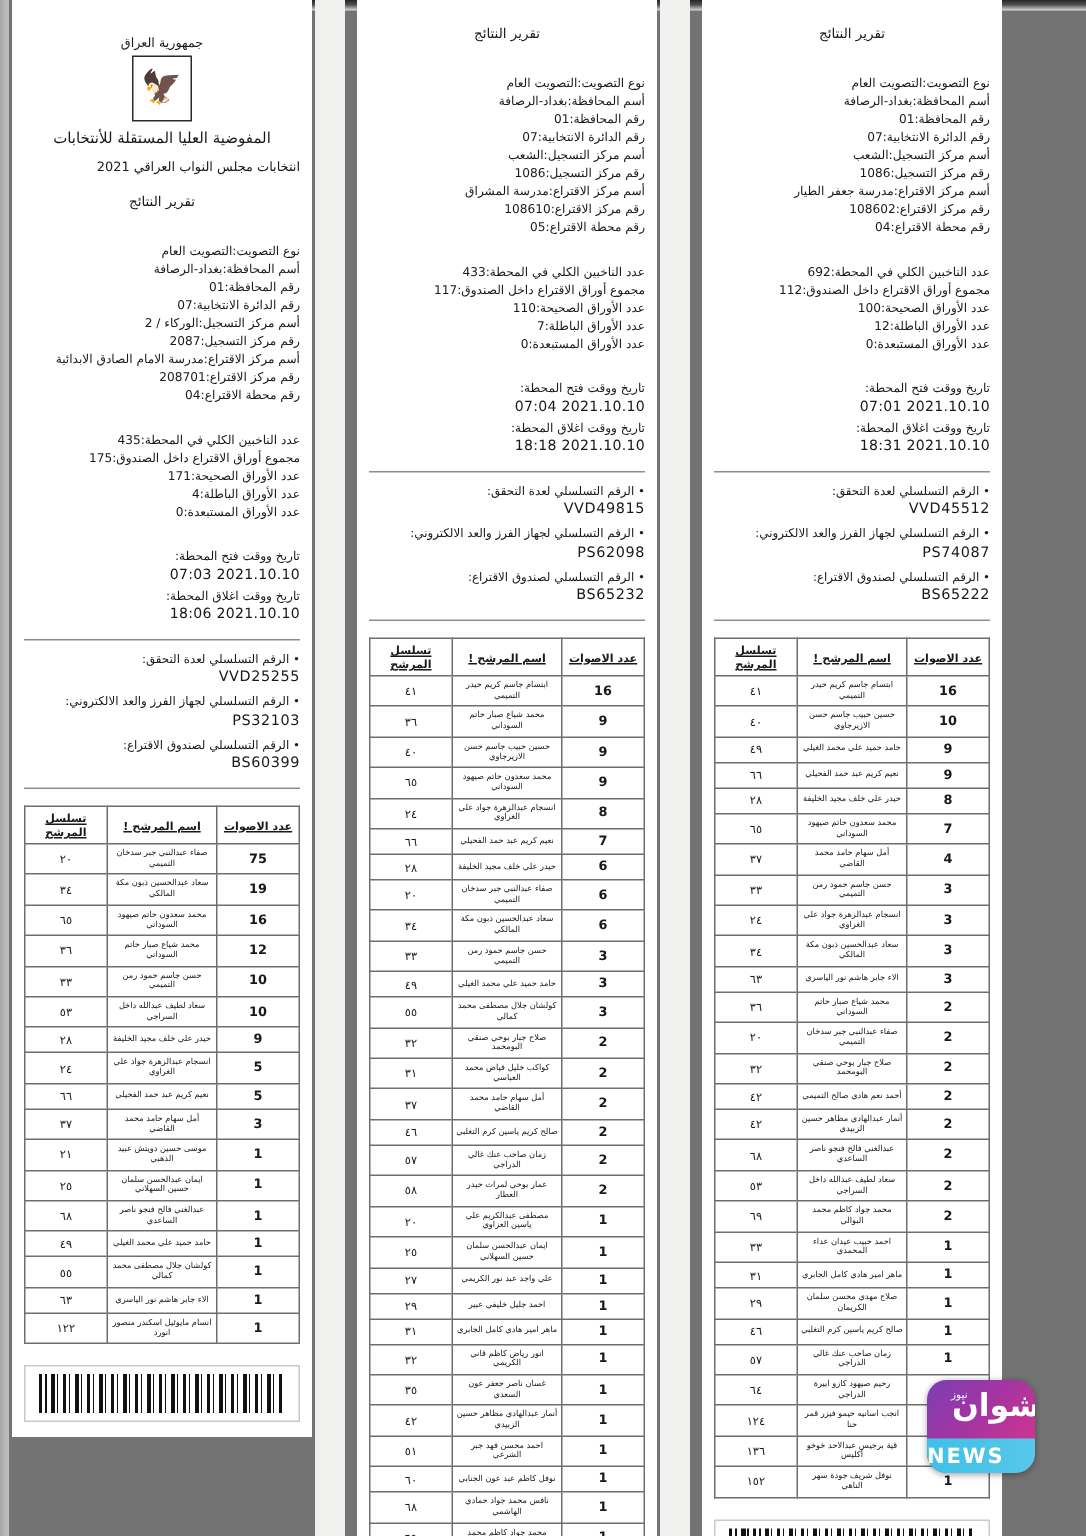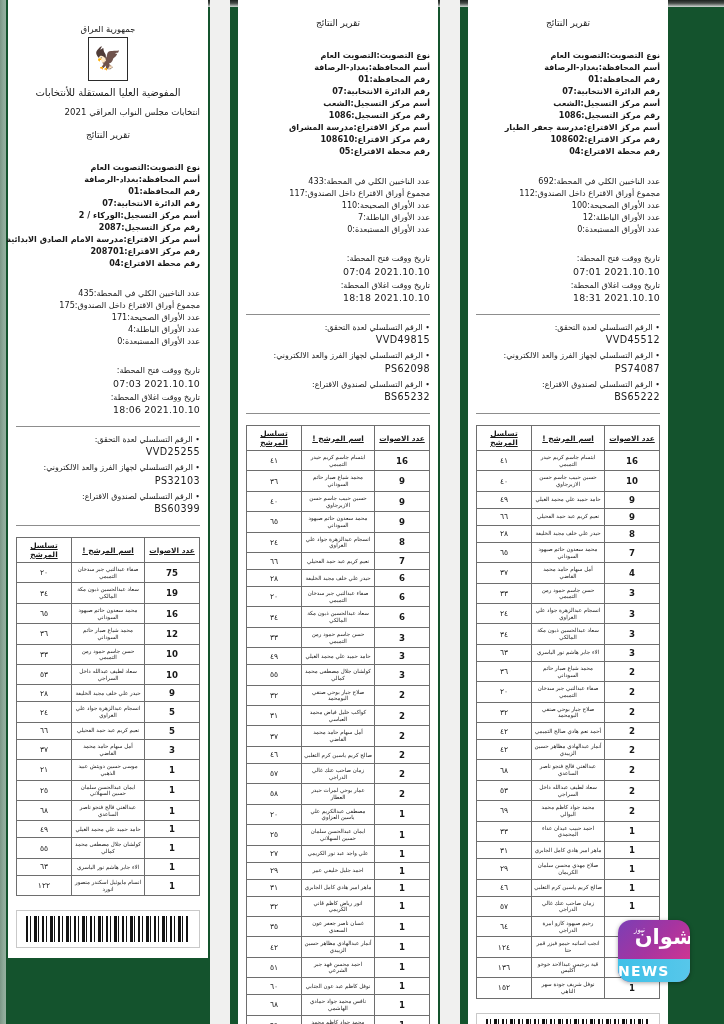--- a/index.html
+++ b/index.html
@@ -10,21 +10,21 @@
     background: #ffffff;
     font-family: "DejaVu Sans", "Liberation Sans", sans-serif;
     overflow: hidden;
     position: relative;
   }
 
   
   .scan-page {
     position: absolute;
     inset: 0;
-    background: #14532d;
+    background: #737373;
     padding-left: 21px;
   }
 
   
   .scan-shadow-left {
     position: absolute; left: 0; top: 0; width: 6px; height: 1024px;
     background: linear-gradient(90deg, #cfcfcf 0%, #f3f3f3 60%, #fdfdfc 100%);
     opacity: .55;
   }
   .scan-shadow-top {
@@ -88,21 +88,21 @@
   .col-2 .report-title, .col-3 .report-title { margin-top: 12px; }
 
   
   .meta-block {
     text-align: right;
     font-size: 8.1px;
     line-height: 1.48;
     margin-top: 22px;
     filter: blur(.12px);
   }
-  .meta-block .line { white-space: nowrap; font-weight: bold; }
+  .meta-block .line { white-space: nowrap; }
 
   .stats-block {
     text-align: right;
     font-size: 8.1px;
     line-height: 1.5;
     margin-top: 17px;
     filter: blur(.12px);
   }
 
   .time-block {

